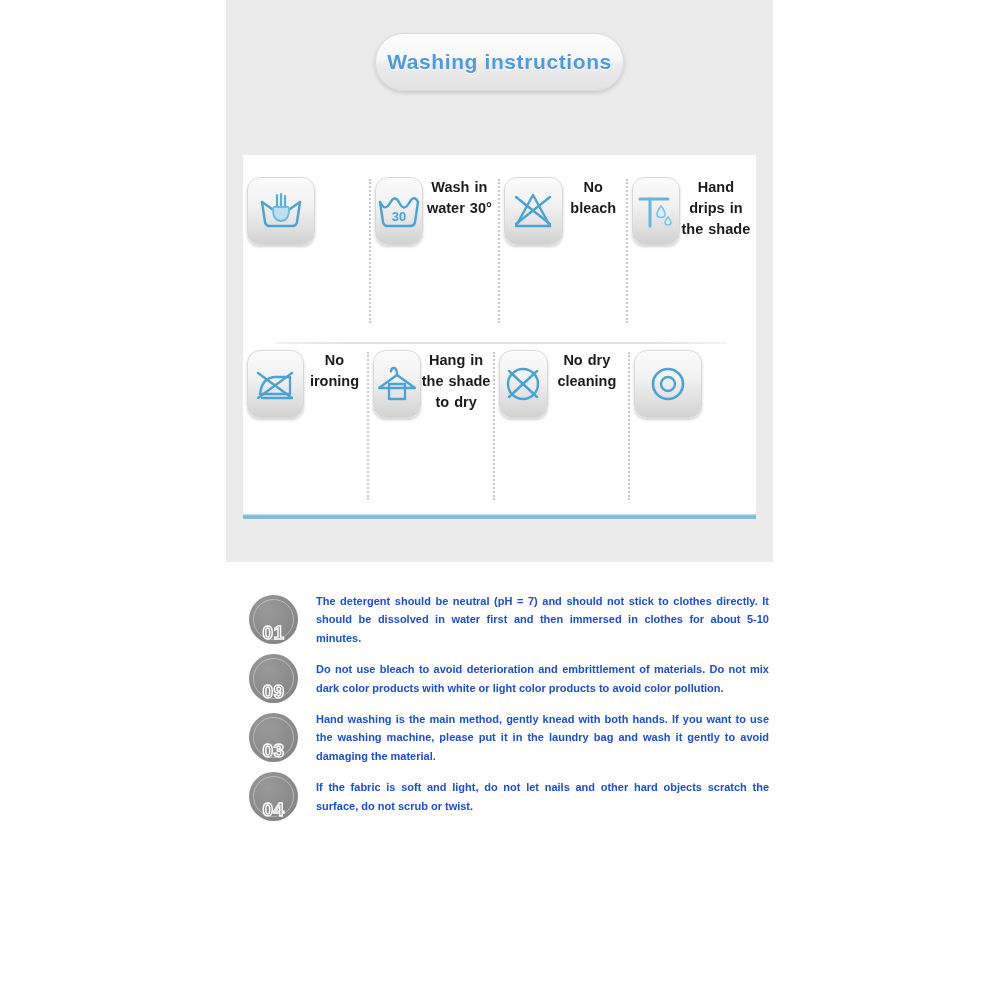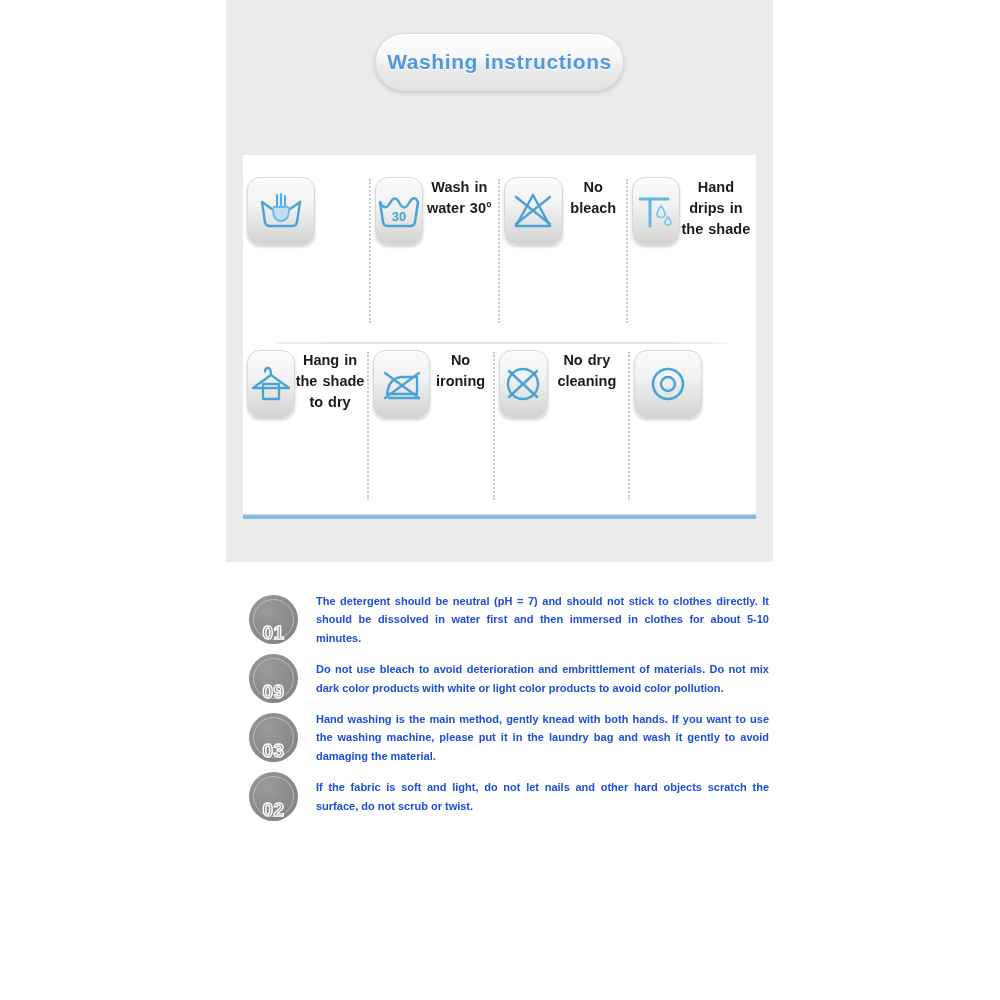--- a/index.html
+++ b/index.html
@@ -255,45 +255,45 @@
 
       </div>
 
     </div>
 
     <div class="grid-row row2">
 
       <div class="cell">
         <div class="tile">
           <svg width="46" height="42" viewBox="0 0 46 42">
-            <path d="M23 12 Q23 5 20 5 Q17 5 17 8.5" fill="none" stroke="#4aa3d6" stroke-width="2.3" stroke-linecap="round"></path>
-            <path d="M23 12 L5 25 L41 25 Z" fill="none" stroke="#4aa3d6" stroke-width="2.3" stroke-linejoin="round"></path>
-            <rect x="15" y="21" width="16" height="15" fill="none" stroke="#4aa3d6" stroke-width="2.3" stroke-linejoin="round"></rect>
-          </svg>
-        </div>
-        <div class="cell-label">Hang  in  the shade to dry</div>
-        <span class="sep"></span>
-      </div>
-
-      <div class="cell">
-        <div class="tile">
-          <svg width="46" height="42" viewBox="0 0 46 42">
             <path d="M8 31 Q10 14 24 14 L38 14 L38 31 Z" fill="none" stroke="#4aa3d6" stroke-width="2.3" stroke-linejoin="round"></path>
             <path d="M10 35 L40 35" fill="none" stroke="#4aa3d6" stroke-width="2.3" stroke-linecap="round"></path>
             <path d="M6 10 L40 35" fill="none" stroke="#4aa3d6" stroke-width="2.3" stroke-linecap="round"></path>
             <path d="M40 10 L6 35" fill="none" stroke="#4aa3d6" stroke-width="2.3" stroke-linecap="round"></path>
           </svg>
         </div>
         <div class="cell-label">No ironing</div>
         <span class="sep"></span>
       </div>
 
       <div class="cell">
         <div class="tile">
           <svg width="46" height="42" viewBox="0 0 46 42">
+            <path d="M23 12 Q23 5 20 5 Q17 5 17 8.5" fill="none" stroke="#4aa3d6" stroke-width="2.3" stroke-linecap="round"></path>
+            <path d="M23 12 L5 25 L41 25 Z" fill="none" stroke="#4aa3d6" stroke-width="2.3" stroke-linejoin="round"></path>
+            <rect x="15" y="21" width="16" height="15" fill="none" stroke="#4aa3d6" stroke-width="2.3" stroke-linejoin="round"></rect>
+          </svg>
+        </div>
+        <div class="cell-label">Hang  in  the shade to dry</div>
+        <span class="sep"></span>
+      </div>
+
+      <div class="cell">
+        <div class="tile">
+          <svg width="46" height="42" viewBox="0 0 46 42">
             <circle cx="23" cy="21" r="15" fill="none" stroke="#4aa3d6" stroke-width="2.4"></circle>
             <path d="M9 8 L37 34" fill="none" stroke="#4aa3d6" stroke-width="2.4" stroke-linecap="round"></path>
             <path d="M37 8 L9 34" fill="none" stroke="#4aa3d6" stroke-width="2.4" stroke-linecap="round"></path>
           </svg>
         </div>
         <div class="cell-label">No dry cleaning</div>
         <span class="sep"></span>
       </div>
 
       <div class="cell last">
@@ -330,18 +330,18 @@
 
   <div class="note">
     <div class="badge">
       <span class="badge-num">03</span>
     </div>
     <div class="note-text">Hand washing is the main method, gently knead with both hands. If you want to use the washing machine, please put it in the laundry bag and wash it gently to avoid damaging the material.</div>
   </div>
 
   <div class="note">
     <div class="badge">
-      <span class="badge-num">02</span>
+      <span class="badge-num">04</span>
     </div>
     <div class="note-text">If the fabric is soft and light, do not let nails and other hard objects scratch the surface, do not scrub or twist.</div>
   </div>
 
 </div>
 
 </body></html>

